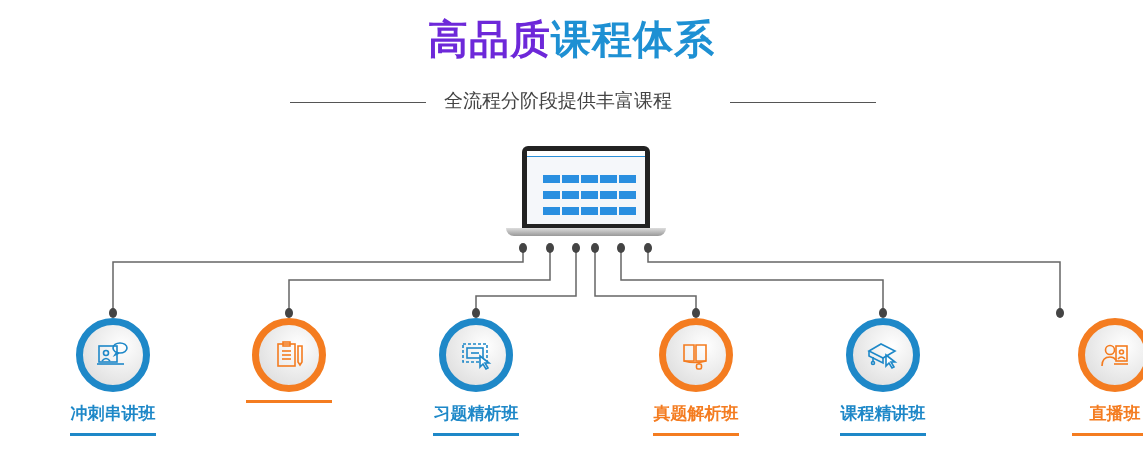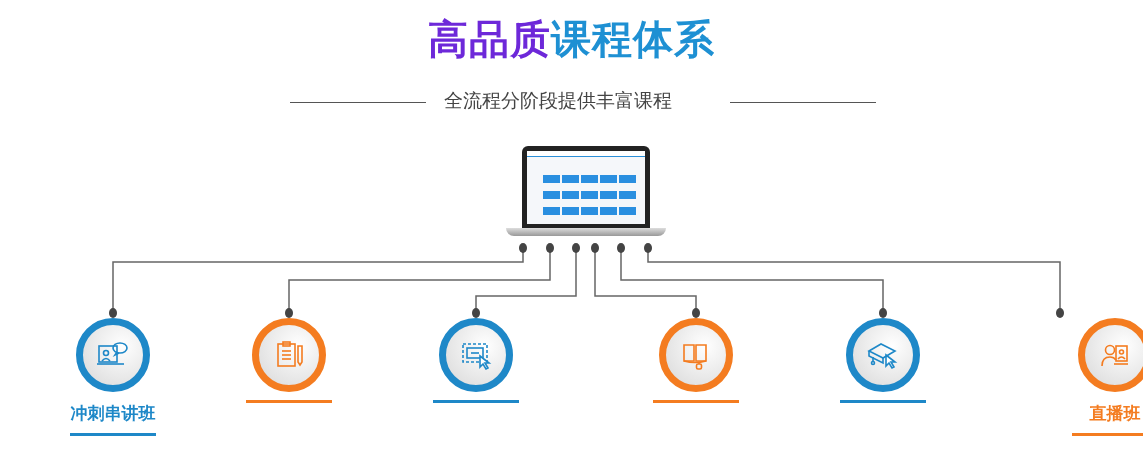--- a/index.html
+++ b/index.html
@@ -121,46 +121,49 @@
 
 <div class="item" style="left:406px;">
   <div class="circle blue">
     <svg width="32" height="30" viewBox="0 0 32 30" fill="none" stroke="#1e88c8" stroke-width="1.6">
       <rect x="3" y="4" width="24" height="18" stroke-dasharray="3 2"></rect>
         <rect x="7" y="8" width="16" height="10"></rect>
         <line x1="11" y1="13" x2="19" y2="13"></line>
         <path d="M20 16 l0 11 l3-3 l3 5 l2-1 l-3-5 l4 0z" fill="#fff"></path>
     </svg>
   </div>
+  <div class="label blue">习题精析班</div>
   <div class="uline blue"></div>
 </div>
 
 <div class="item" style="left:626px;">
   <div class="circle orange">
     <svg width="30" height="30" viewBox="0 0 30 30" fill="none" stroke="#f47c20" stroke-width="1.6">
       <path d="M3 5 h10 v16 h-10z"></path>
         <path d="M15 5 h10 v16 h-10z"></path>
         <path d="M3 21 q11 3 22 0"></path>
         <line x1="18" y1="22" x2="18" y2="24"></line>
         <rect x="15.5" y="24" width="5" height="5" rx="1.5"></rect>
     </svg>
   </div>
+  <div class="label orange">真题解析班</div>
   <div class="uline orange"></div>
 </div>
 
 <div class="item" style="left:813px;">
   <div class="circle blue">
     <svg width="34" height="30" viewBox="0 0 34 30" fill="none" stroke="#1e88c8" stroke-width="1.6">
       <path d="M3 11 l12-7 l14 7 l-12 7z"></path>
         <path d="M3 11 v5 l14 7 v-5"></path>
         <line x1="7" y1="17" x2="7" y2="22"></line>
         <circle cx="7" cy="23" r="1.5"></circle>
         <path d="M20 15 l0 11 l3-3 l3 5 l2-1 l-3-5 l4 0z" fill="#fff"></path>
     </svg>
   </div>
+  <div class="label blue">课程精讲班</div>
   <div class="uline blue"></div>
 </div>
 
 <div class="item" style="left:1045px;">
   <div class="circle orange">
     <svg width="30" height="30" viewBox="0 0 30 30" fill="none" stroke="#f47c20" stroke-width="1.6">
       <circle cx="10" cy="10" r="4.5"></circle>
         <path d="M2 26 q0-9 8-9 q4 0 6 3"></path>
         <rect x="16" y="6" width="11" height="15"></rect>
         <circle cx="21.5" cy="12" r="2"></circle>

